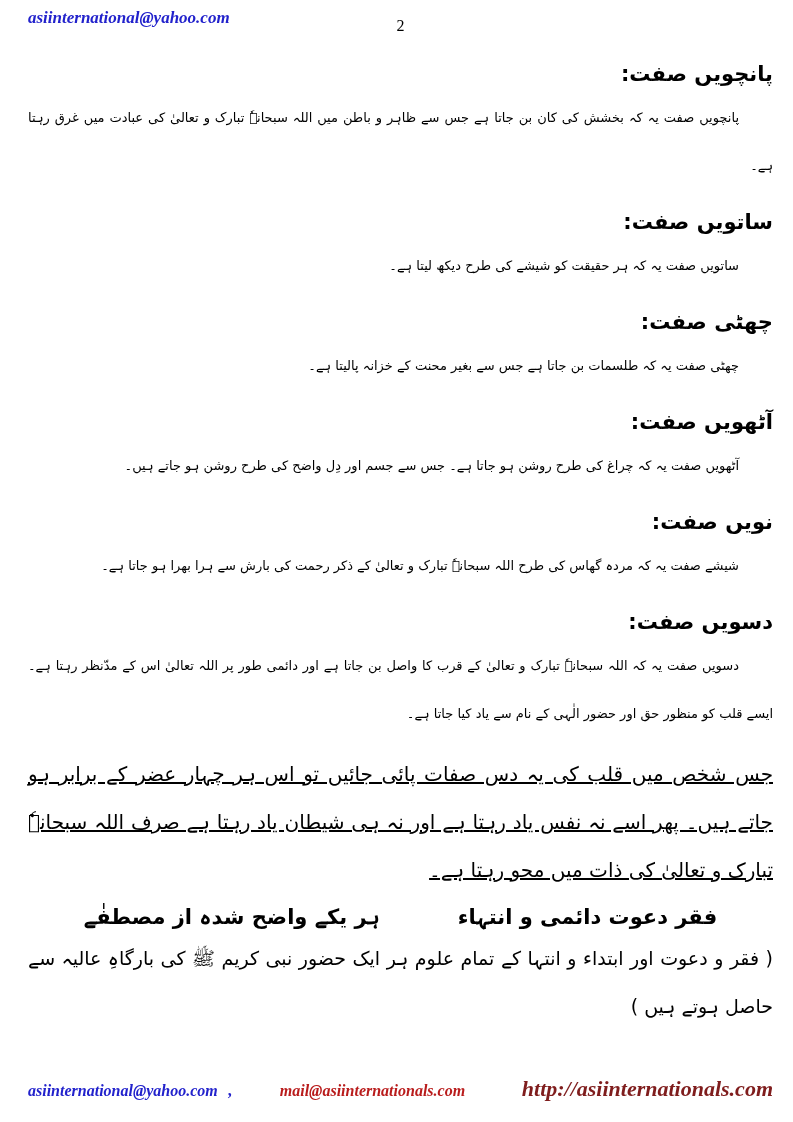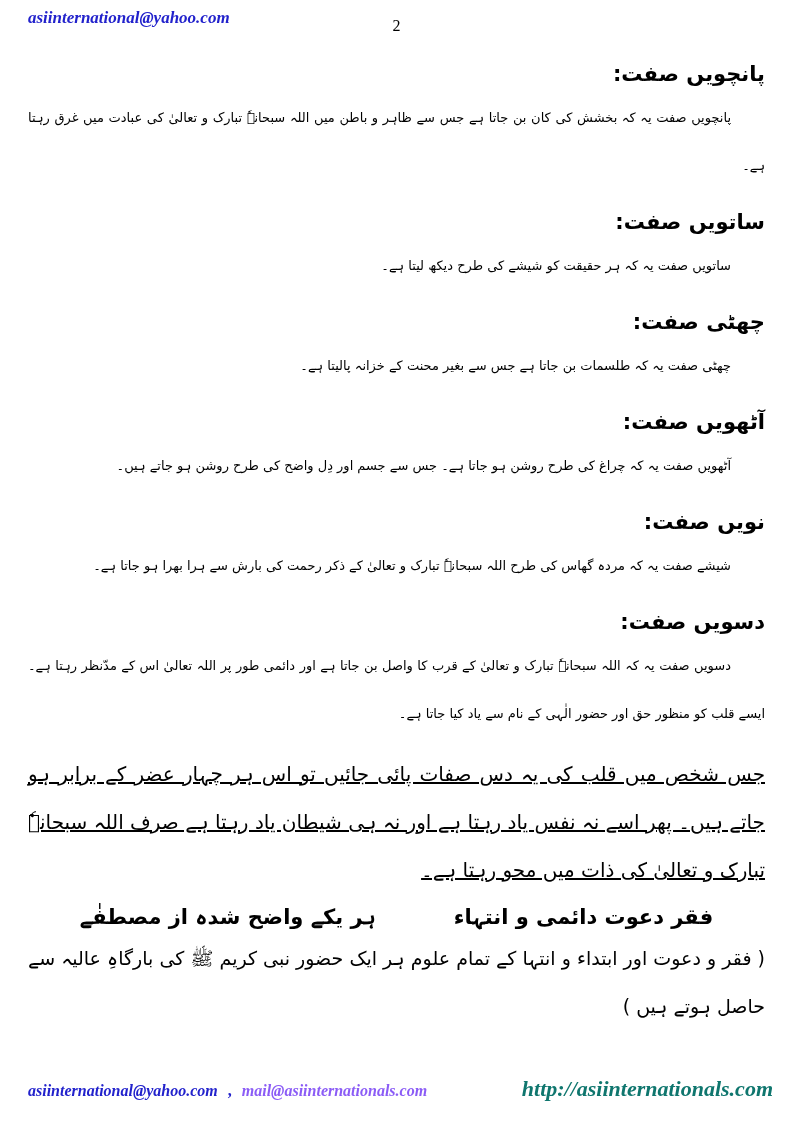--- a/index.html
+++ b/index.html
@@ -3,21 +3,21 @@
 <meta charset="utf-8">
 <style>
   * { margin:0; padding:0; box-sizing:border-box; }
   html,body { background:#ffffff; }
   .page {
     position:relative;
     width:793px; height:1122px;
     margin:0 auto;
     background:#ffffff;
     color:#000;
-    padding:8px 28px 0 28px;
+    padding:8px 20px 0 28px;
     overflow:hidden;
     font-family:"DejaVu Sans", sans-serif;
   }
   
   .header { position:relative; height:34px; }
   .header-email {
     position:absolute; left:0; top:0;
     font-family:"Liberation Serif", serif;
     font-style:italic; font-weight:bold;
     font-size:17px; color:#2222cc;
@@ -63,21 +63,21 @@
   }
   .bottom-emails {
     font-family:"Liberation Serif", serif;
     font-style:italic; font-weight:bold;
     font-size:16px; color:#2222cc;
   }
   .bottom-emails .sep { font-style:normal; color:#2222cc; padding:0 10px; }
   .bottom-url {
     font-family:"Liberation Serif", serif;
     font-style:italic; font-weight:bold;
-    font-size:22px; color:#0f766e;
+    font-size:22px; color:#7f1d1d;
     text-decoration:none; cursor:pointer;
   }
 </style>
 </head>
 <body>
 
 <div class="page">
 
   <div class="header">
     <a class="header-email">asiinternational@yahoo.com</a>
@@ -120,18 +120,18 @@
 
   <div class="couplet">
     <span>فقر دعوت دائمی و انتہاء</span>
     <span>ہر یکے واضح شدہ از مصطفٰے</span>
   </div>
 
   <div class="translation urdu">( فقر و دعوت اور ابتداء و انتہا کے تمام علوم ہر ایک حضور نبی کریم ﷺ کی بارگاہِ عالیہ سے حاصل ہوتے ہیں )</div>
 
   <div class="bottom-row">
     <div class="bottom-emails">
-      <a style="color:#2222cc;text-decoration:none;cursor:pointer;">asiinternational@yahoo.com</a><span class="sep">,</span><a style="color:#8b5cf6;text-decoration:none;cursor:pointer;">mail@asiinternationals.com</a>
+      <a style="color:#2222cc;text-decoration:none;cursor:pointer;">asiinternational@yahoo.com</a><span class="sep">,</span><a style="color:#b91c1c;text-decoration:none;cursor:pointer;margin-left:38px;">mail@asiinternationals.com</a>
     </div>
     <a class="bottom-url">http://asiinternationals.com</a>
   </div>
 
 </div>
 
 </body></html>

